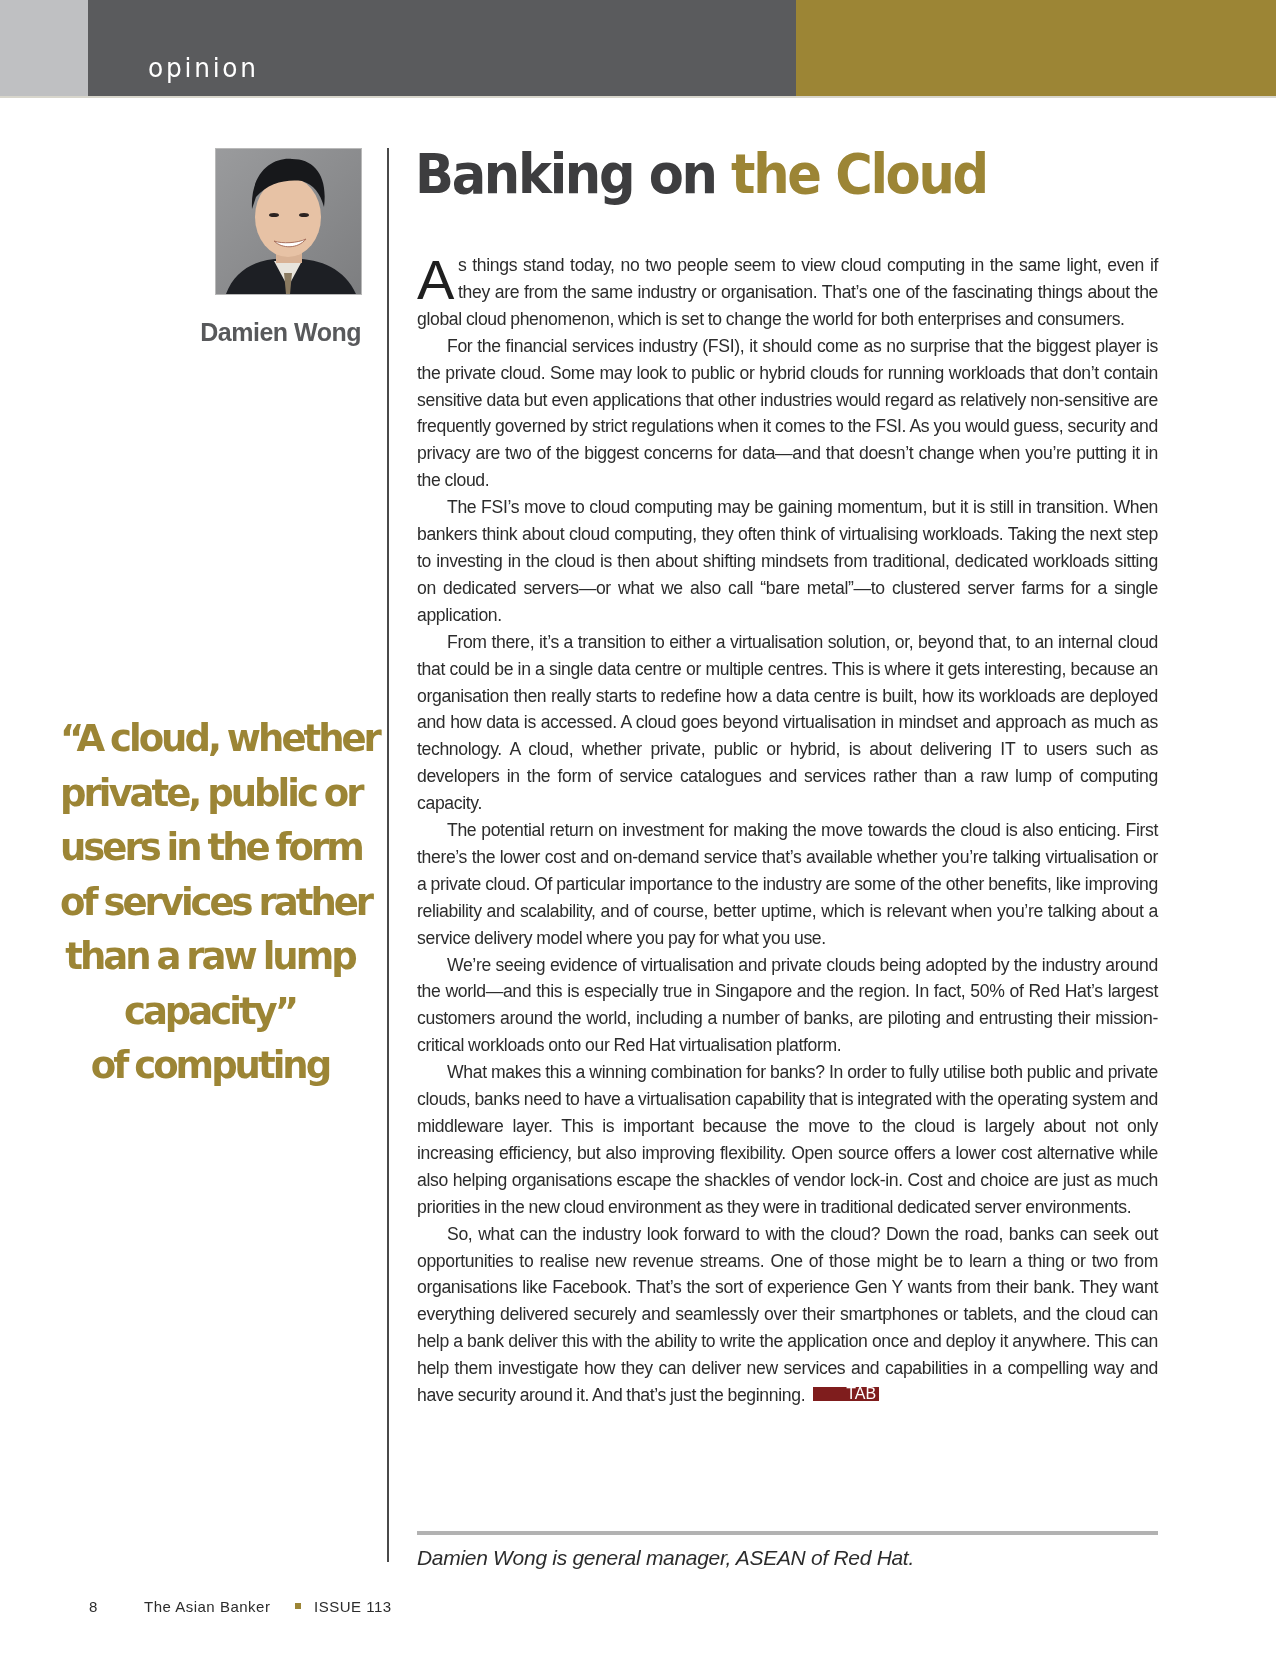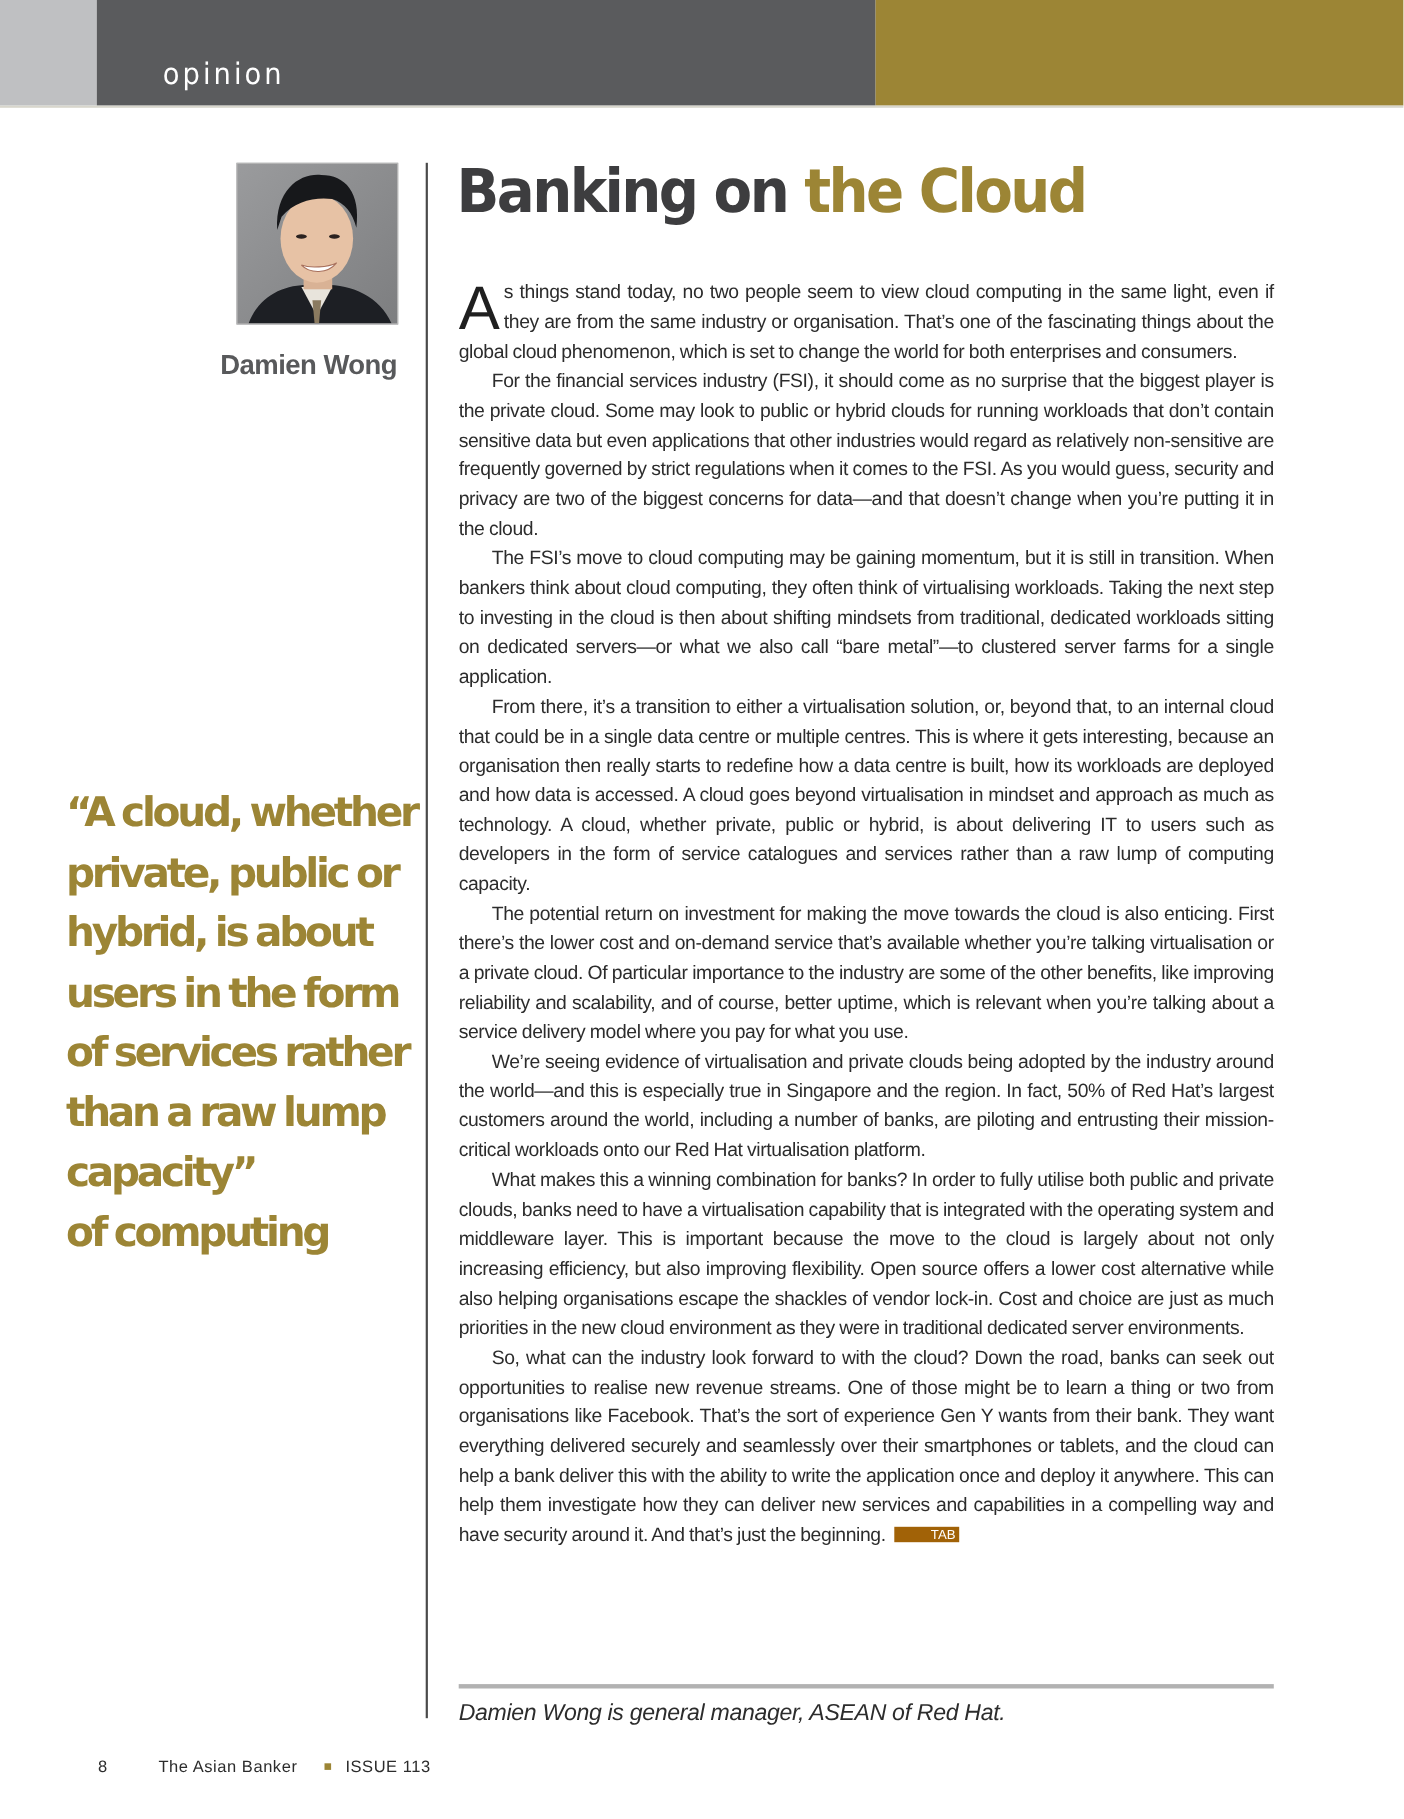--- a/index.html
+++ b/index.html
@@ -50,28 +50,28 @@
     font-size: 17.6px; line-height: 26.9px; color: #2c2c2c;
     text-align: justify; letter-spacing: -0.35px; word-spacing: -0.5px;
   }
   .body-text p { margin: 0; text-indent: 30px; }
   .body-text p.first { text-indent: 0; }
   .dropcap {
     float: left; font-size: 56px; line-height: 46px; margin: 5px 4px 0 0;
     font-family: "Liberation Sans", sans-serif; font-weight: normal; color: #1f1f1f;
   }
   .end-mark {
-    display: inline-block; background: #a16207; color: #fff;
-    font-size: 12px; line-height: 14px; padding: 0 3px; margin-left: 8px;
+    display: inline-block; background: #7f1d1d; color: #fff;
+    font-size: 16px; line-height: 14px; padding: 0 3px; margin-left: 8px;
     vertical-align: 2px; letter-spacing: 0;
   }
 
   .pullquote {
     position: absolute; right: 916px; top: 712px; width: 300px;
-    text-align: left;
+    text-align: center;
     font-family: "DejaVu Sans", sans-serif; font-weight: bold; font-size: 37px;
     line-height: 54.5px; color: #9c8535; letter-spacing: -3px; word-spacing: -2px;
   }
   .pullquote span { display: block; white-space: nowrap; }
 
   .rule { position: absolute; left: 417px; top: 1531px; width: 741px; height: 4px; background: #b2b2b2; }
   .caption {
     position: absolute; left: 417px; top: 1546px;
     font-family: "Liberation Sans", sans-serif; font-style: italic; font-size: 21px;
     color: #2c2c2c; white-space: nowrap; letter-spacing: -0.3px;
@@ -135,21 +135,20 @@
   <p>From there, it’s a transition to either a virtualisation solution, or, beyond that, to an internal cloud that could be in a single data centre or multiple centres. This is where it gets interesting, because an organisation then really starts to redefine how a data centre is built, how its workloads are deployed and how data is accessed. A cloud goes beyond virtualisation in mindset and approach as much as technology. A cloud, whether private, public or hybrid, is about delivering IT to users such as developers in the form of service catalogues and services rather than a raw lump of computing capacity.</p>
   <p>The potential return on investment for making the move towards the cloud is also enticing. First there’s the lower cost and on-demand service that’s available whether you’re talking virtualisation or a private cloud. Of particular importance to the industry are some of the other benefits, like improving reliability and scalability, and of course, better uptime, which is relevant when you’re talking about a service delivery model where you pay for what you use.</p>
   <p>We’re seeing evidence of virtualisation and private clouds being adopted by the industry around the world—and this is especially true in Singapore and the region. In fact, 50% of Red Hat’s largest customers around the world, including a number of banks, are piloting and entrusting their mission-critical workloads onto our Red Hat virtualisation platform.</p>
   <p>What makes this a winning combination for banks? In order to fully utilise both public and private clouds, banks need to have a virtualisation capability that is integrated with the operating system and middleware layer. This is important because the move to the cloud is largely about not only increasing efficiency, but also improving flexibility. Open source offers a lower cost alternative while also helping organisations escape the shackles of vendor lock-in. Cost and choice are just as much priorities in the new cloud environment as they were in traditional dedicated server environments.</p>
   <p><span>So, what can the industry look forward to with the cloud? Down the road, banks can seek out opportunities to realise new revenue streams. One of those might be to learn a thing or two from organisations like Facebook. That’s the sort of experience Gen Y wants from their bank. They want everything delivered securely and seamlessly over their smartphones or tablets, and the cloud can help a bank deliver this with the ability to write the application once and deploy it anywhere. This can help them investigate how they can deliver new services and capabilities in a compelling way and have security around it. And that’s just the beginning.</span><span class="end-mark">TAB</span></p>
 </div>
 
 <div class="pullquote">
   <span>“A cloud, whether</span>
   <span>private, public or</span>
-  <span>hybrid, is about</span>
   <span>users in the form</span>
   <span>of services rather</span>
   <span>than a raw lump</span>
   <span>capacity”</span>
   <span>of  computing</span>
 </div>
 
 <div class="rule"></div>
 <div class="caption">Damien Wong is general manager, ASEAN of Red Hat.</div>
 

